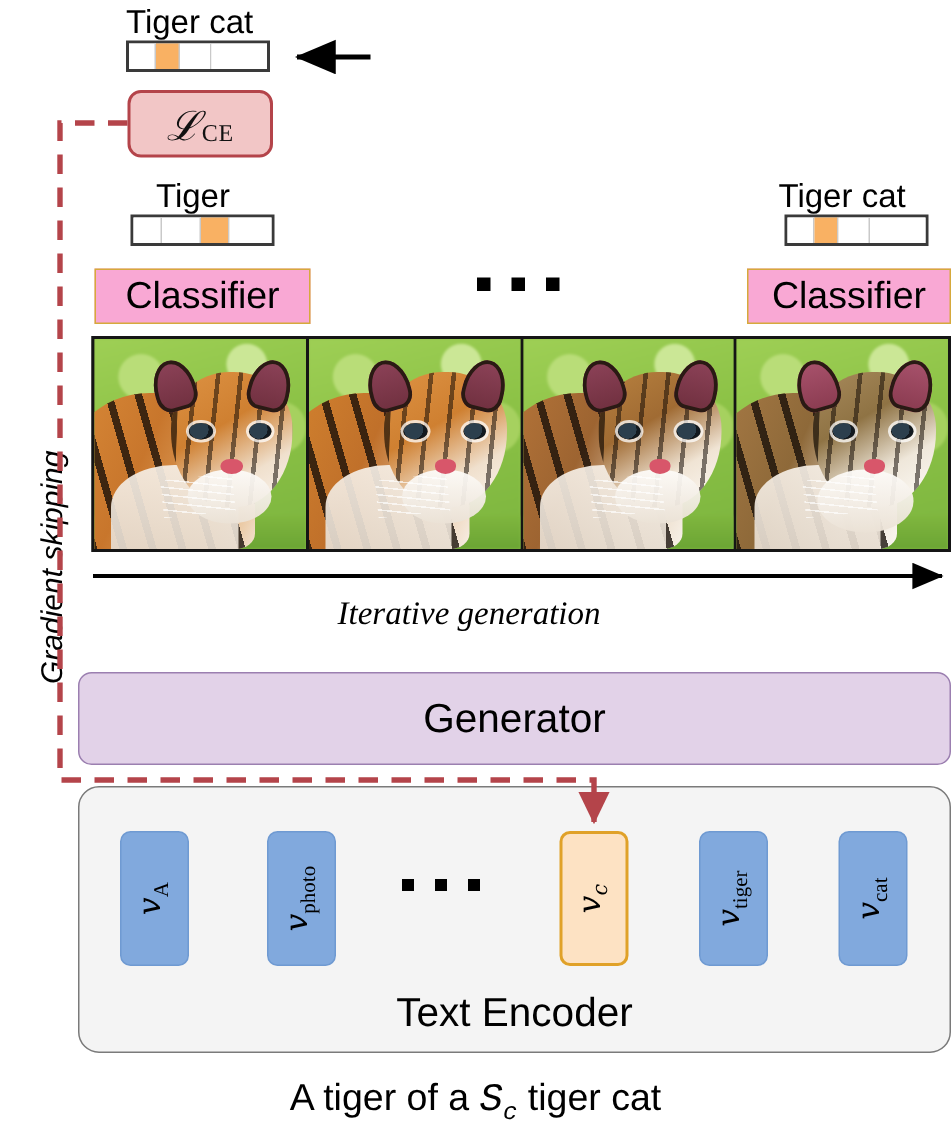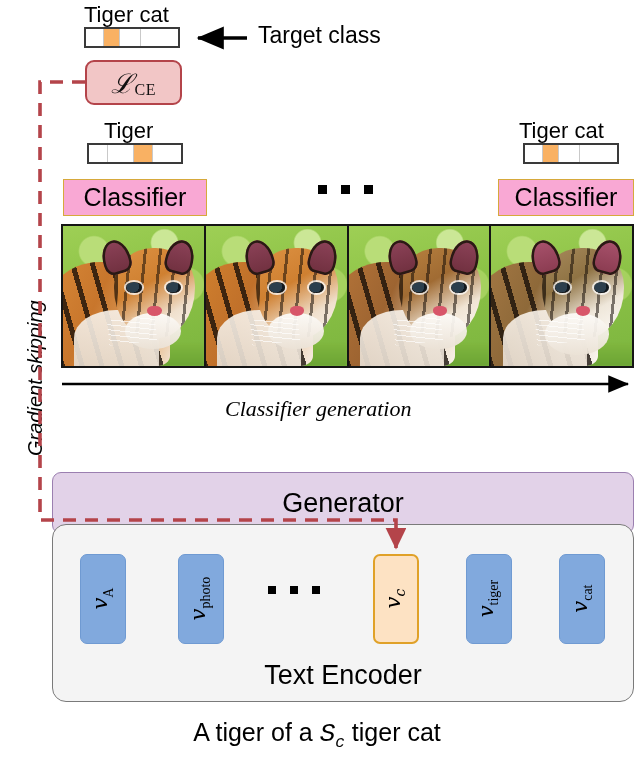--- a/index.html
+++ b/index.html
@@ -346,21 +346,20 @@
 
   <div class="lbl" style="left:84px; top:2px; font-size:22px;">Tiger cat</div>
 
   <div class="probbar" style="left:84px; top:27px; width:96px; height:21px;" id="bar-target">
       <div class="seg" style="flex: 1.1 1 0%; background: rgb(255, 255, 255);"></div>
       <div class="seg" style="flex: 1 1 0%; background: rgb(249, 177, 99);"></div>
       <div class="seg" style="flex: 1.3 1 0%; background: rgb(255, 255, 255);"></div>
       <div class="seg" style="flex: 2.4 1 0%; background: rgb(255, 255, 255);"></div>
     </div>
 
-  <div class="lbl" style="left:258px; top:22px; font-size:23px;">Target class</div>
 
   <div class="loss-box" style="left:85px; top:60px; width:97px; height:45px;">
     <span class="cal">ℒ</span>
       <span class="sub">CE</span>
   </div>
 
   <div class="lbl" style="left:104px; top:118px; font-size:22px;">Tiger</div>
 
   <div class="probbar" style="left:87px; top:143px; width:96px; height:21px;" id="bar-c0">
       <div class="seg" style="flex: 1 1 0%; background: rgb(255, 255, 255);"></div>
@@ -460,23 +459,23 @@
       <div class="ear l"></div>
         <div class="ear r"></div>
       <div class="muzzle"></div>
         <div class="whisk"></div>
       <div class="eye l"></div>
         <div class="eye r"></div>
       <div class="nose"></div>
     </div>
   </div>
 
-  <div class="lbl serif-it" style="left:225px; top:396px; font-size:22px;">Classifier generation</div>
-
-  <div class="generator" style="left:52px; top:448px; width:582px; height:62px;margin-top:24px;">
+  <div class="lbl serif-it" style="left:225px; top:396px; font-size:22px;">Iterative generation</div>
+
+  <div class="generator" style="left:52px; top:448px; width:582px; height:62px;">
     <span>Generator</span>
   </div>
 
   <div class="encoder" style="left:52px; top:524px; width:582px; height:178px;">
     <div class="encoder-title">Text Encoder</div>
   </div>
 
   <div class="token blue" style="left:80px; top:554px; width:46px; height:90px;">
     <span class="tk"><i>v</i><sub>A</sub></span>
   </div>

